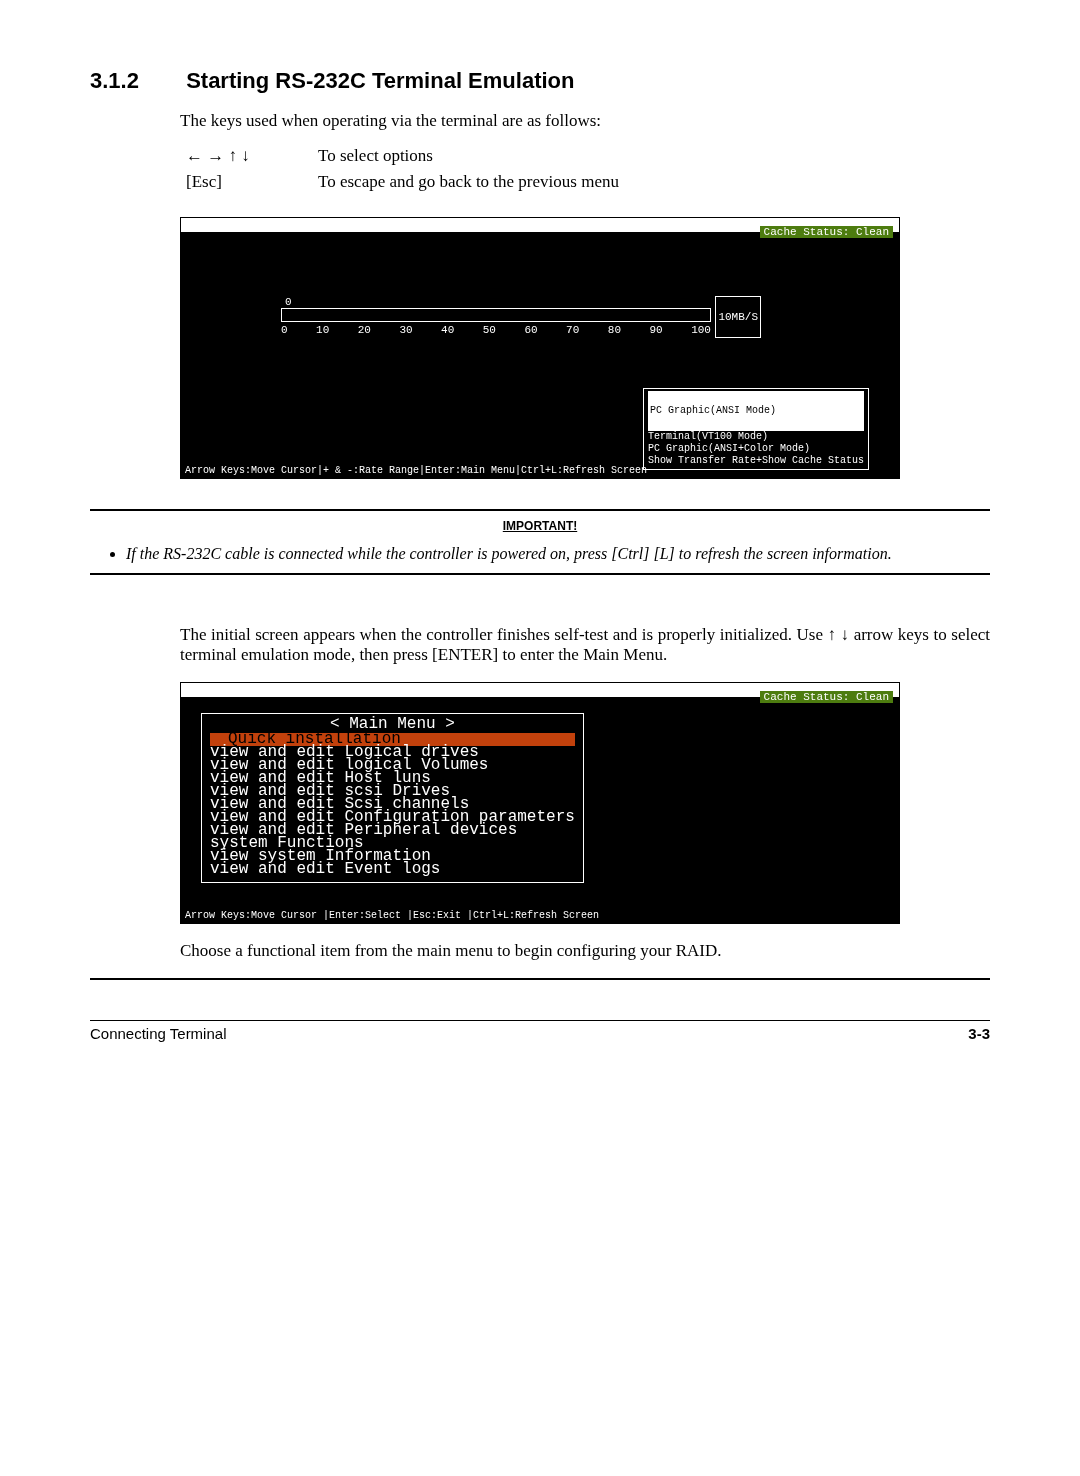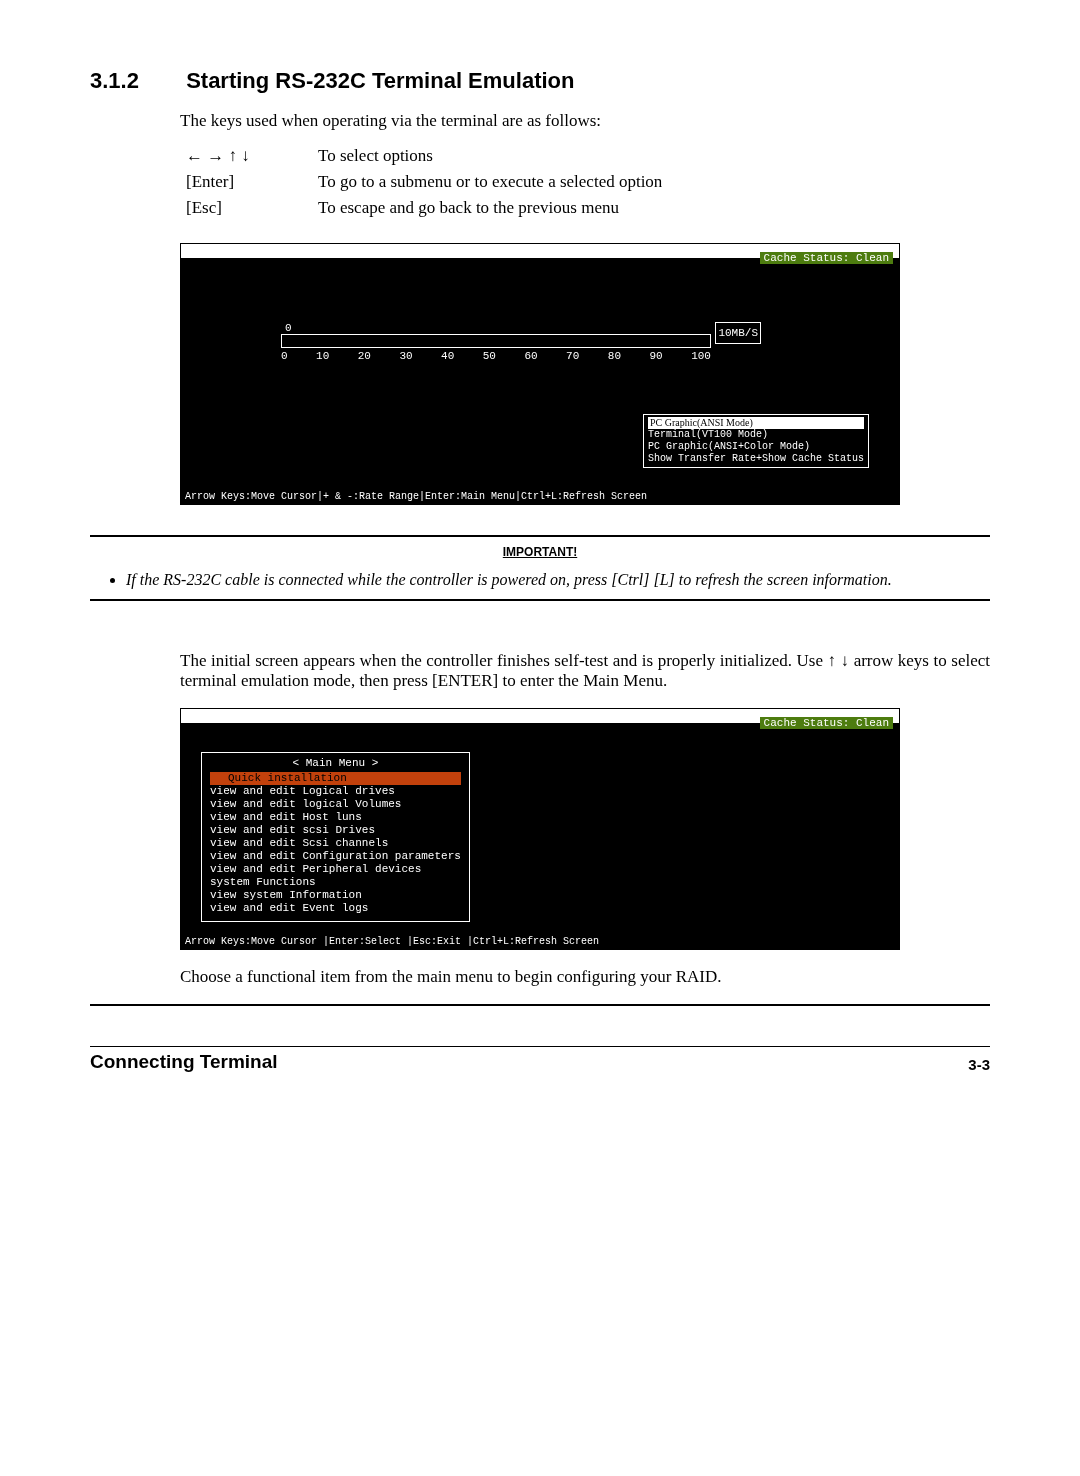--- a/index.html
+++ b/index.html
@@ -58,41 +58,41 @@
     font-size: 11px;
   }
   .gauge-box {
     position: absolute;
     left: 100px;
     top: 90px;
     width: 430px;
     color: #fff;
   }
   .gauge-zero { position:absolute; left:4px; top:-12px; }
-  .gauge-rate { position:absolute; right:-50px; top:-12px; border:1px solid #fff; padding:4px 2px; }
+  .gauge-rate { position:absolute; right:-50px; top:-12px; border:1px solid #fff; padding:14px 2px; }
   .gauge-bar {
     border:1px solid #fff;
     height:12px;
   }
   .gauge-ticks {
     display:flex;
     justify-content: space-between;
     margin-top:2px;
   }
   .mode-menu {
     position:absolute;
     right:30px;
     top:170px;
     border:1px solid #fff;
     padding:2px 4px;
     font-size:10px;
     line-height:12px;
   }
   .mode-menu .sel {
-    background:#fff; color:#000; padding:0 2px;font-family:Liberation Serif, serif;
+    background:#fff; color:#000; padding:14px 2px;
   }
   .term-footer {
     position:absolute;
     bottom:2px;
     left:4px;
     color:#fff;
     font-size:10px;
   }
 
   hr.thick { border:none; border-top:2px solid #000; margin:8px 0;}
@@ -119,59 +119,54 @@
     color: #fff;
     position: relative;
     height: 240px;
   }
   .menu-box {
     position:absolute;
     left:20px;
     top:30px;
     border:1px solid #fff;
     padding:4px 8px 6px 8px;
-    font-size:11px;
+    font-size:16px;
     line-height:13px;
-    margin-top:13px;
   }
   .menu-title { text-align:center; margin-bottom:2px; }
   .menu-box .sel { background:#c2410c; color:#000; padding:0 18px; }
 
   .page-footer {
     display:flex;
     justify-content:space-between;
     align-items:flex-end;
     border-top:1px solid #000;
     margin-top:40px;
     padding-top:4px;
     font-family: Arial, Helvetica, sans-serif;
   }
-  .page-footer .left { font-weight:bold; font-size:19px;}
+  .page-footer .left { font-weight:normal; font-size:15px;}
   .page-footer .right { font-weight:bold; font-size:15px;}
   .pre-footer-line { border-top:2px solid #000; margin: 0 0 2px 0;}
 </style>
 </head>
 <body>
 
 <h2>
   <span class="section-number">3.1.2</span>
   <span>Starting RS-232C Terminal Emulation</span>
 </h2>
 
 <p class="intro-line">The keys used when operating via the terminal are as follows:</p>
 
 <table class="keys">
   <tbody>
       <tr>
         <td>← → ↑ ↓</td>
         <td>To select options</td>
-      </tr>
-  <tr>
-        <td>[Enter]</td>
-        <td>To go to a submenu or to execute a selected option</td>
       </tr>
   <tr>
         <td>[Esc]</td>
         <td>To escape and go back to the previous menu</td>
       </tr>
 </tbody>
   </table>
 
 <div class="term-wrap">
   <div class="term-top"></div>

